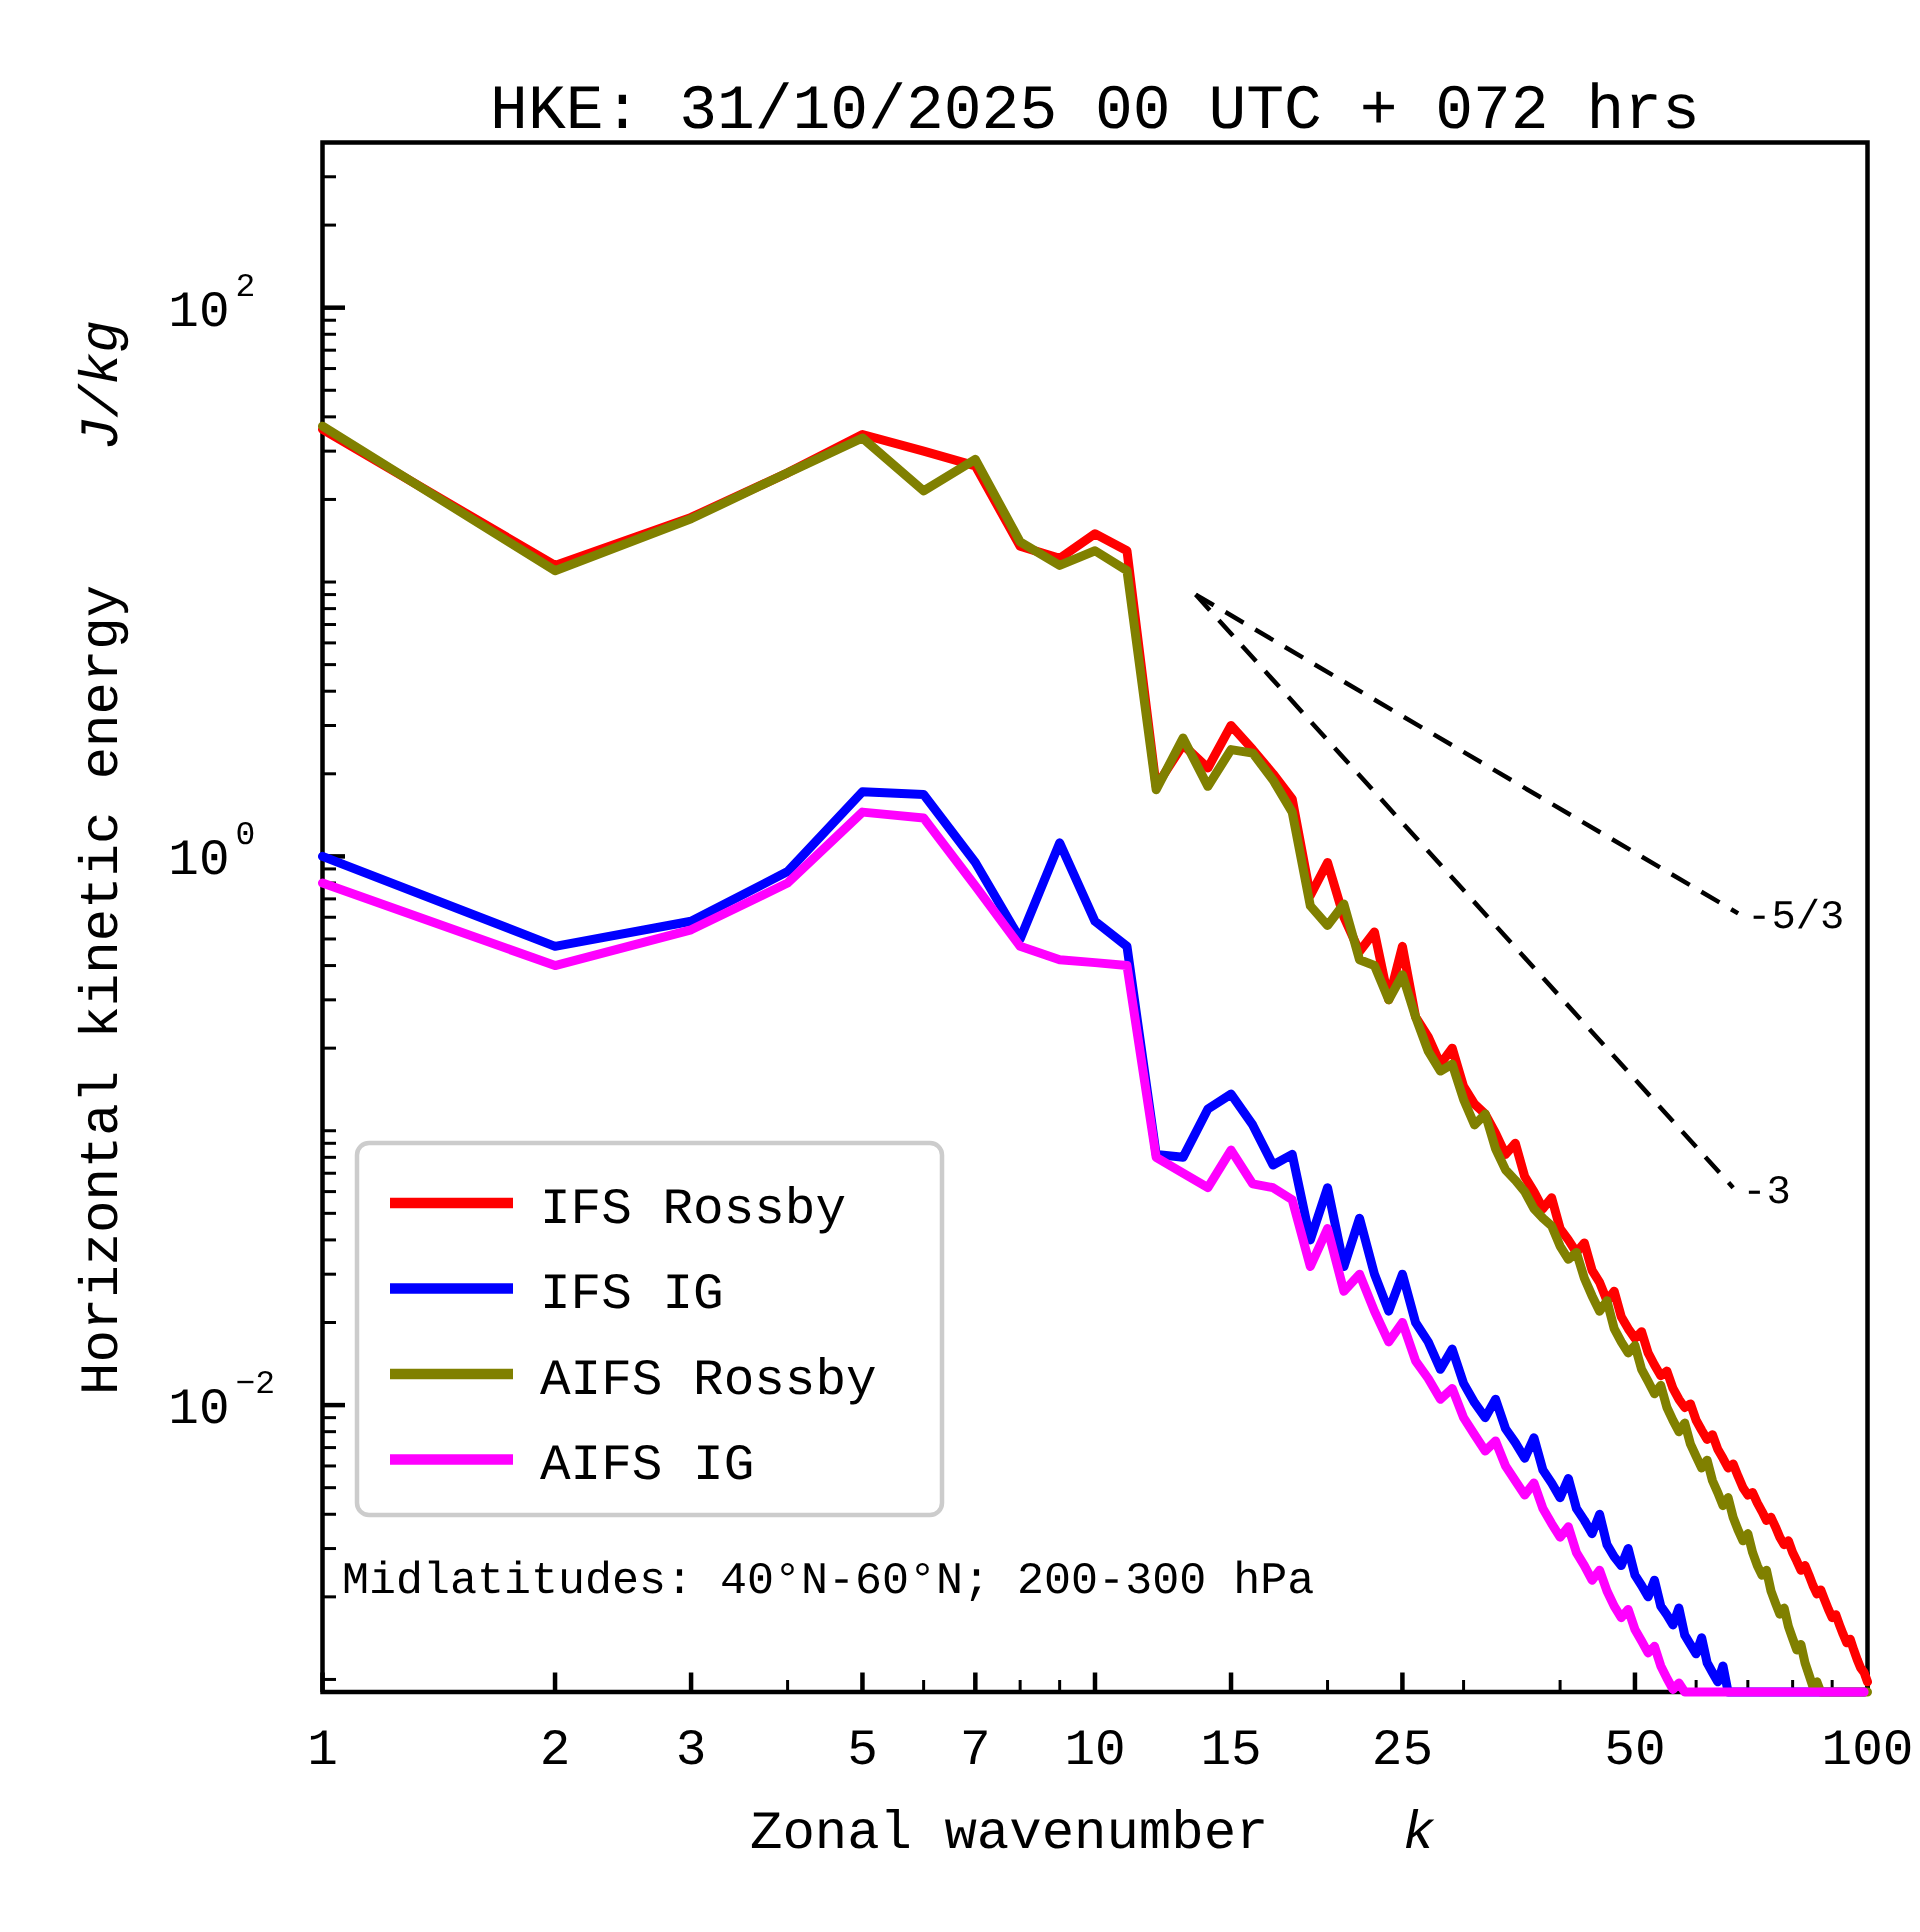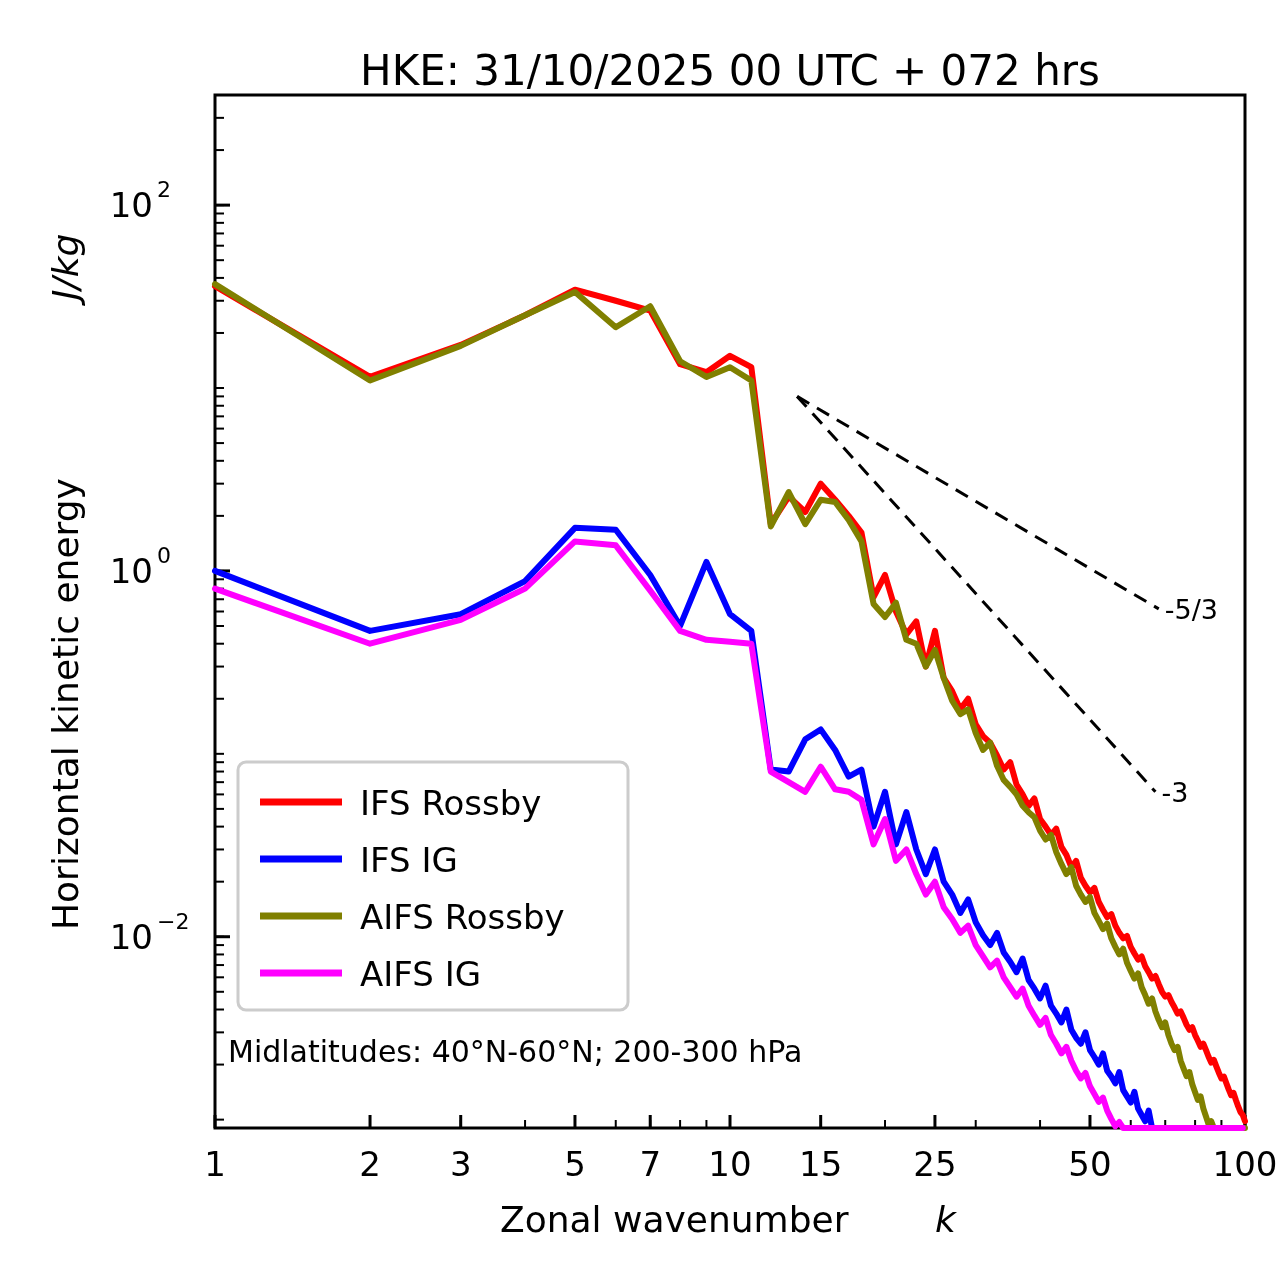--- a/index.html
+++ b/index.html
@@ -1,18 +1,18 @@
 <!DOCTYPE html>
 <html><head>
 <meta charset="utf-8">
 <style>
   html,body{margin:0;padding:0;background:#ffffff;}
   body{width:1280px;height:1288px;overflow:hidden;
        font-family:"DejaVu Sans","Liberation Sans",sans-serif;}
-  #stage{position:relative;width:1280px;height:1288px;}
+  #stage{position:relative;width:1280px;height:1288px;font-family:Liberation Mono, monospace;}
   svg{display:block;}
   .ttl{font-size:42px;fill:#000;}
   .axlbl{font-size:36px;fill:#000;}
   .axlbl-it{font-size:36px;fill:#000;font-style:italic;}
   .tick{font-size:34px;fill:#000;}
   .ticksup{font-size:22px;fill:#000;}
   .anno{font-size:30px;fill:#000;}
   .slopelbl{font-size:27px;fill:#000;}
   .leglbl{font-size:34px;fill:#000;}
 </style>

